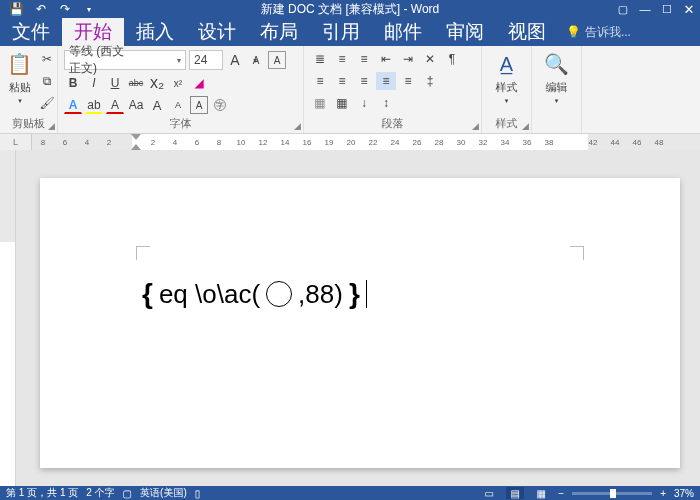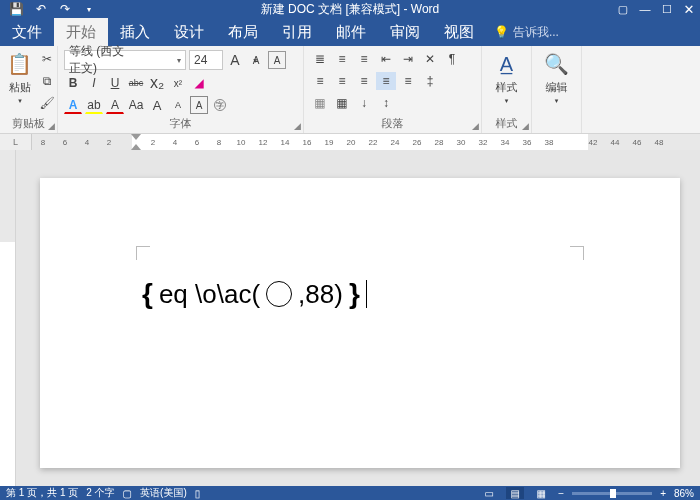--- a/index.html
+++ b/index.html
@@ -4,22 +4,22 @@
 <style>
   * { margin: 0; padding: 0; box-sizing: border-box; font-family: "Microsoft YaHei", "Segoe UI", sans-serif; }
   body { background: #e6e6e6; width: 700px; height: 500px; overflow: hidden; font-size: 12px; color: #444; }
   .titlebar { height: 18px; background: #2b579a; color: #fff; display: flex; align-items: center; position: relative; }
   .qat { display: flex; gap: 10px; padding-left: 10px; align-items: center; }
   .qat span { width: 14px; height: 14px; display: inline-flex; align-items: center; justify-content: center; font-size: 12px; color:#fff; }
   .title-text { position: absolute; left: 50%; transform: translateX(-50%); font-size: 12px; }
   .win-controls { position: absolute; right: 0; display: flex; }
   .win-controls span { width: 22px; height: 18px; display:flex; justify-content:center; align-items:center; font-size:11px; }
   .tabs { height: 28px; background: #2b579a; color: #fff; display: flex; align-items: stretch; }
-  .tab { padding: 0 12px; display:flex; align-items:center; font-size: 15px; cursor: pointer; }
-  .tab.active { background: #f3f3f3; color: #737373; text-align: center; }
+  .tab { padding: 0 12px; display:flex; align-items:center; font-size: 19px; cursor: pointer; }
+  .tab.active { background: #f3f3f3; color: #a21caf; text-align: center; }
   .tell-me { flex: 1; display:flex; align-items:center; padding-left:8px; color:#cfd9ec; font-size:12px; gap:4px;}
   .right-tabs { display:flex; align-items:center; }
   .right-tabs .tab { padding:0 10px; }
   .ribbon { height: 88px; background: #f3f3f3; border-bottom: 1px solid #d4d4d4; display:flex; }
   .group { border-right: 1px solid #e1e1e1; padding: 4px 6px 2px 6px; display:flex; flex-direction:column; position:relative; }
   .group-body { flex:1; display:flex; align-items:flex-start; gap:4px; }
   .group-label { text-align:center; font-size:11px; color:#666; padding-top:2px; position:relative;}
   .dialog-launcher { position:absolute; right:2px; bottom:2px; font-size:9px; color:#888;}
   .big-btn { width: 36px; display:flex; flex-direction:column; align-items:center; gap:2px; }
   .big-btn .icon { width:28px; height:28px; display:flex; align-items:center; justify-content:center; font-size:20px; }
@@ -336,15 +336,15 @@
       </div>
     <div class="view-btn" style="background:#1e4580;">
         <span>▤</span>
       </div>
     <div class="view-btn">
         <span>▦</span>
       </div>
     <span>−</span>
     <div class="zoom-slider"></div>
     <span>+</span>
-    <span>86%</span>
+    <span>37%</span>
   </div>
 </div>
 
 </body></html>

